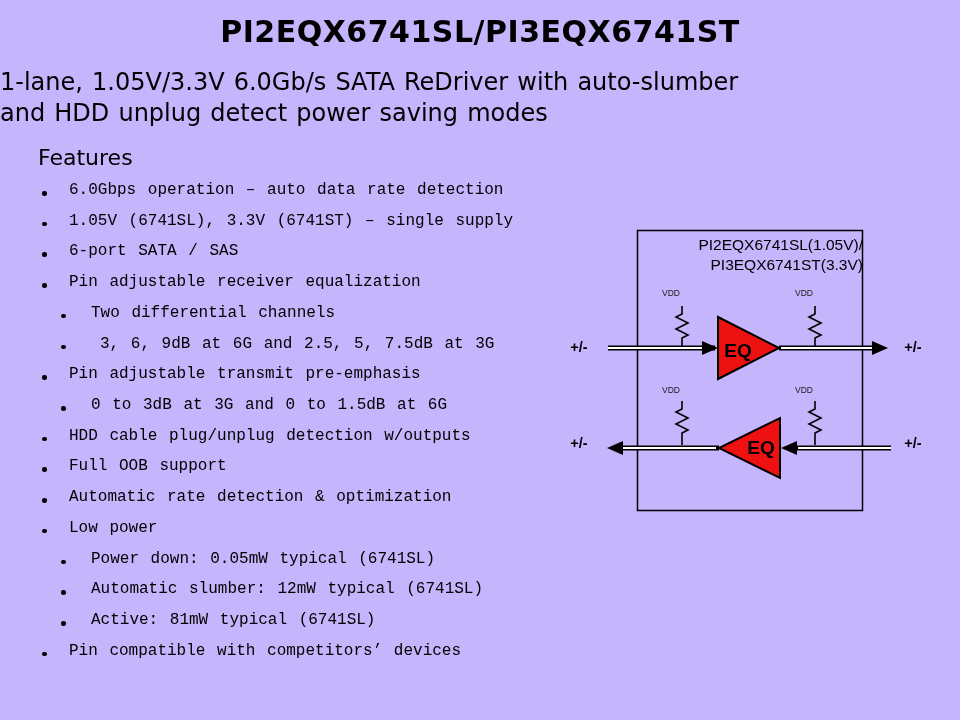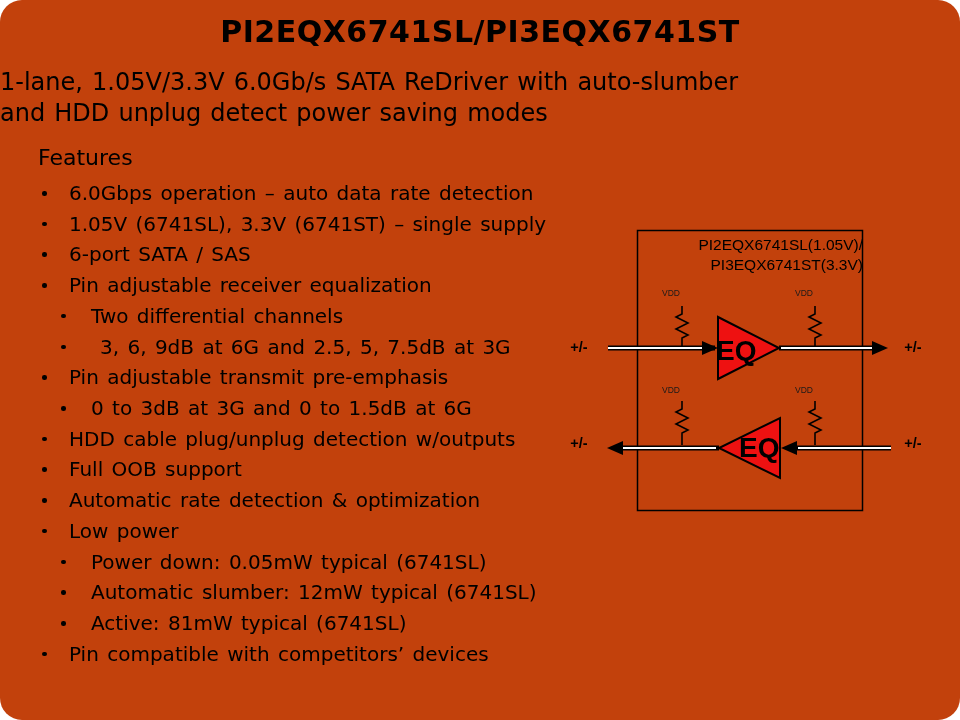--- a/index.html
+++ b/index.html
@@ -1,44 +1,44 @@
 <!DOCTYPE html>
 <html style="--accent: #ee1111;"><head>
 <meta charset="utf-8">
 <title>Slide</title>
 <style>
   :root{ --accent:#ee1111; }
   html,body{margin:0;padding:0;background:#fff;}
-  .page{position:relative;width:960px;height:720px;background:#c2410c;
-        font-family:"DejaVu Sans",sans-serif;color:#000;overflow:hidden;border-radius:22px;}
+  .page{position:relative;width:960px;height:720px;background:#c4b5fd;
+        font-family:"DejaVu Sans",sans-serif;color:#000;overflow:hidden;}
 
   .title{position:absolute;left:0;top:14px;width:100%;text-align:center;
          font-size:30px;font-weight:bold;letter-spacing:.5px;}
   .subtitle{position:absolute;left:0;top:67px;width:100%;
             font-size:24px;line-height:31px;word-spacing:1.5px;}
 
   .features-heading{position:absolute;left:38px;top:145px;font-size:22px;}
   .features{position:absolute;left:38px;top:180px;width:590px;}
   .li{position:relative;height:30.72px;}
   .dot{position:absolute;width:4.5px;height:4.5px;border-radius:50%;background:#000;top:11px;}
   .l1 .dot{left:4px;}
   .l2 .dot,.l2w .dot{left:23px;}
-  .txt{position:absolute;top:1px;font-size:20px;word-spacing:2px;white-space:nowrap;}
+  .txt{position:absolute;top:1px;font-size:16px;word-spacing:2px;white-space:nowrap;font-family:Liberation Mono, monospace;}
   .l1 .txt{left:31px;}
   .l2 .txt{left:53px;}
   .l2w .txt{left:62px;}
 
   .diagram{position:absolute;left:555px;top:225px;width:395px;height:300px;}
   .diagram svg{position:absolute;left:0;top:0;}
   .boxtitle{position:absolute;left:82px;top:10px;width:226px;text-align:right;
             font-family:"Liberation Sans",sans-serif;font-size:15.5px;line-height:20px;}
   .vdd{position:absolute;width:40px;text-align:left;
        font-family:"Liberation Sans",sans-serif;font-size:8.5px;color:#1a1a1a;}
-  .eq{position:absolute;width:44px;text-align:left;
-      font-family:"Liberation Sans",sans-serif;font-weight:bold;font-size:28px;line-height:22px;}
+  .eq{position:absolute;width:44px;text-align:center;
+      font-family:"Liberation Sans",sans-serif;font-weight:bold;font-size:19px;line-height:22px;}
   .io{position:absolute;width:40px;text-align:center;
       font-family:"Liberation Sans",sans-serif;font-weight:bold;font-size:14.5px;}
 </style>
 </head>
 <body>
 
 <div class="page">
 
   <div class="title">PI2EQX6741SL/PI3EQX6741ST</div>
 

